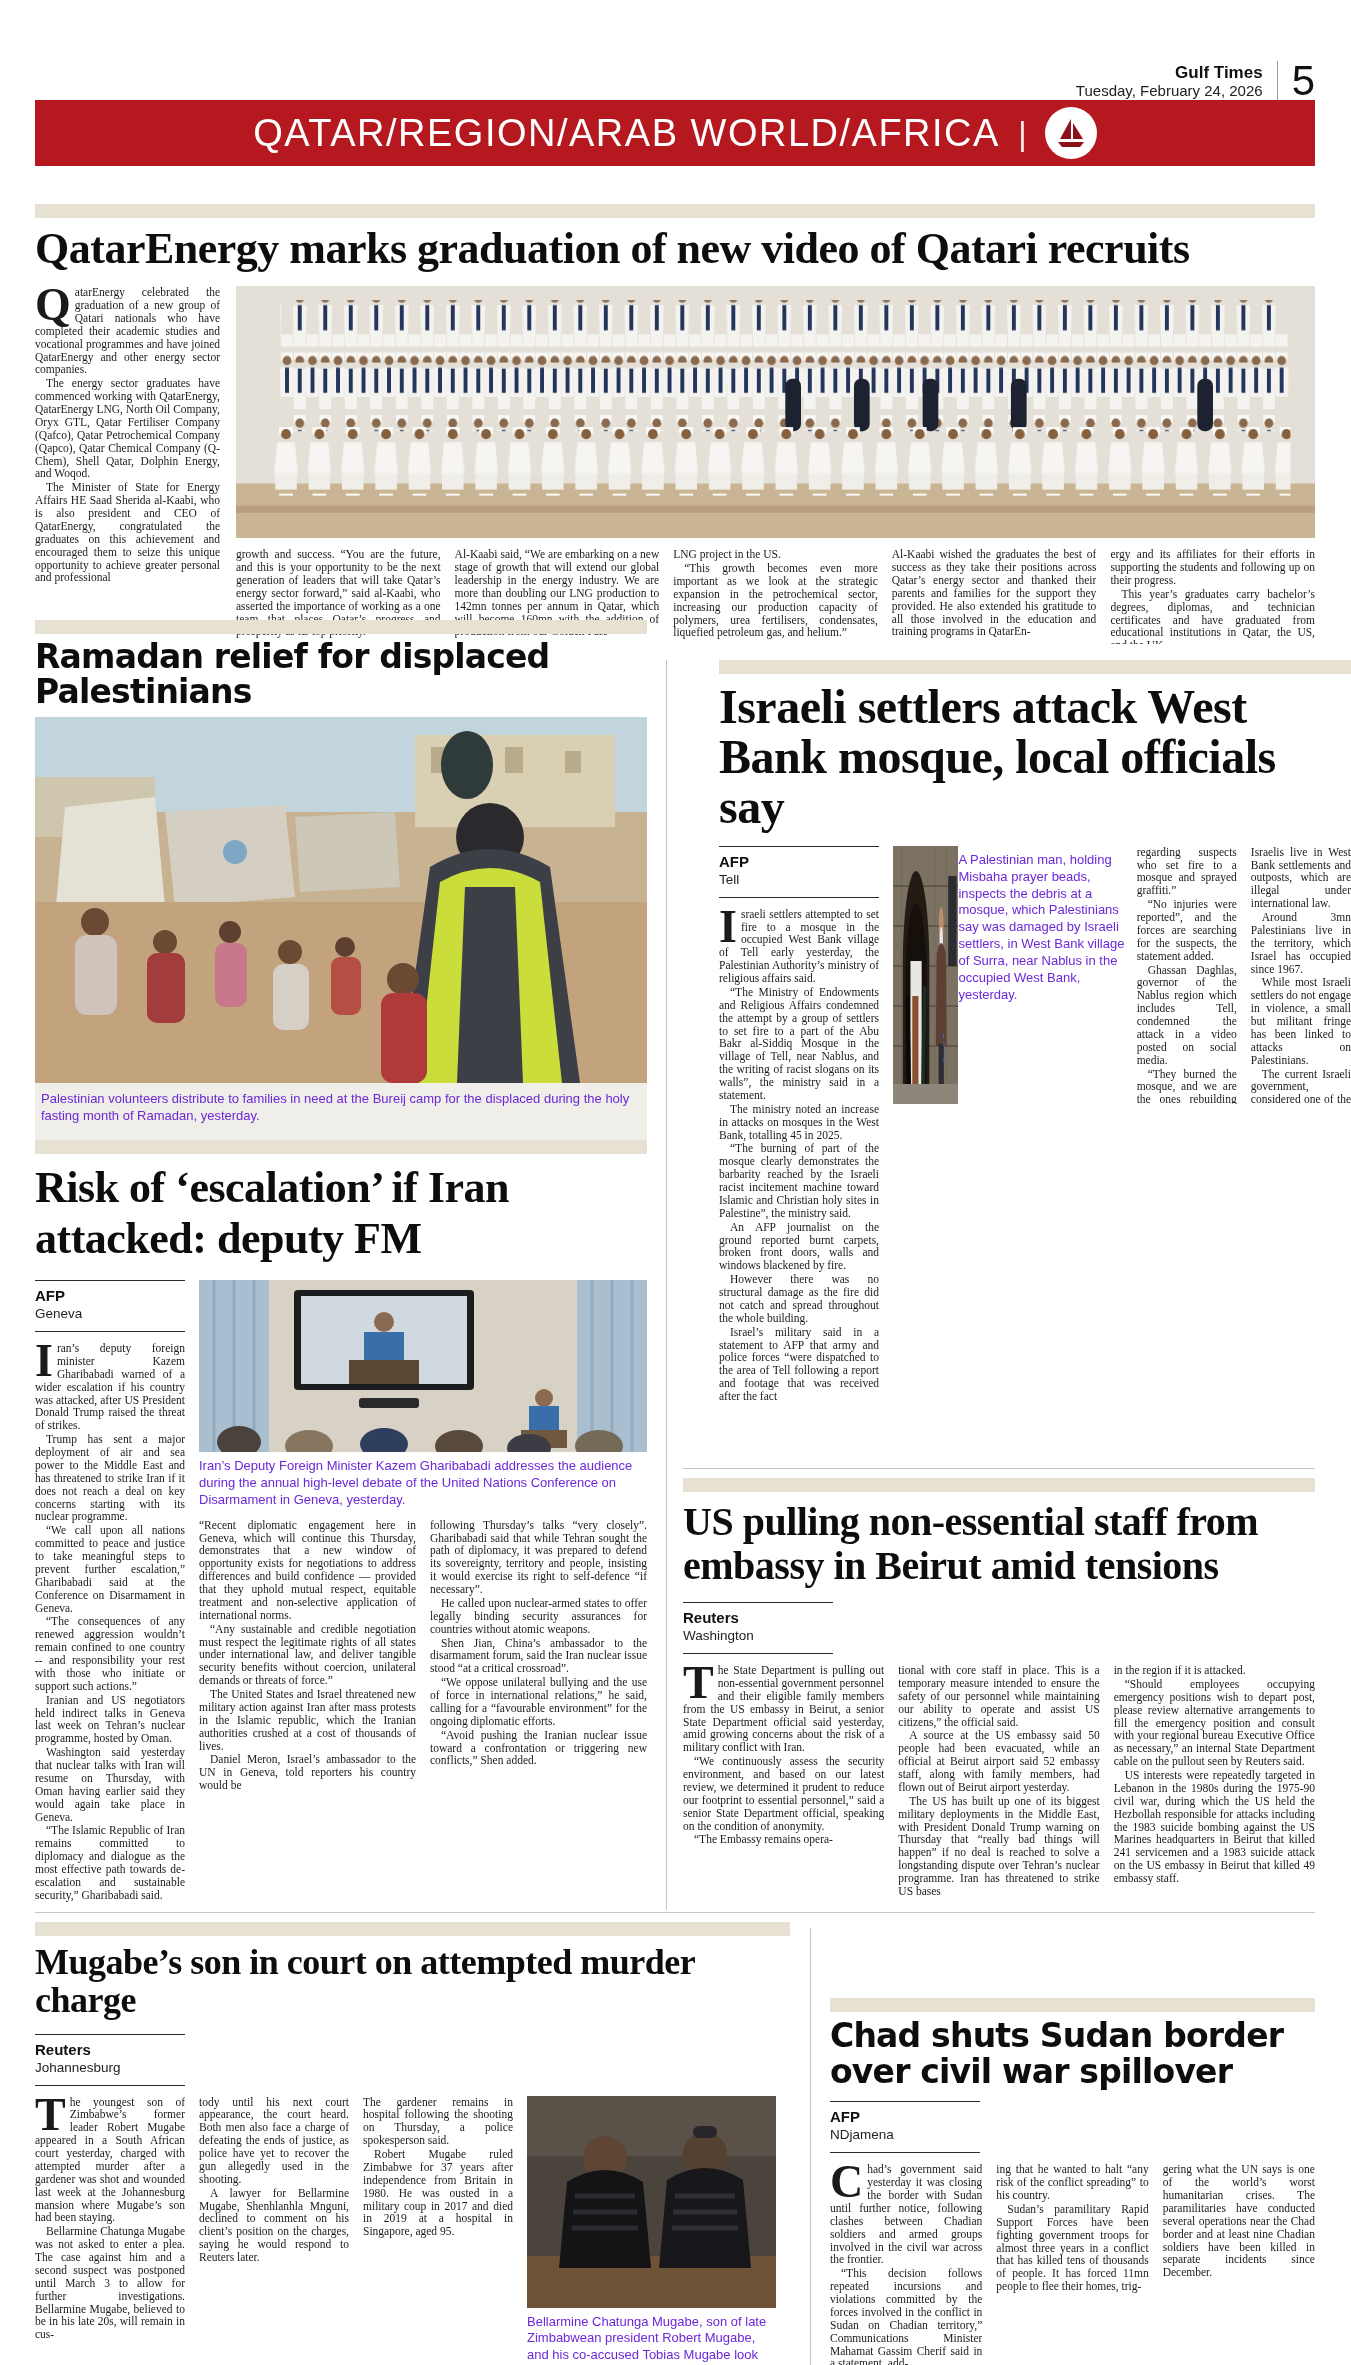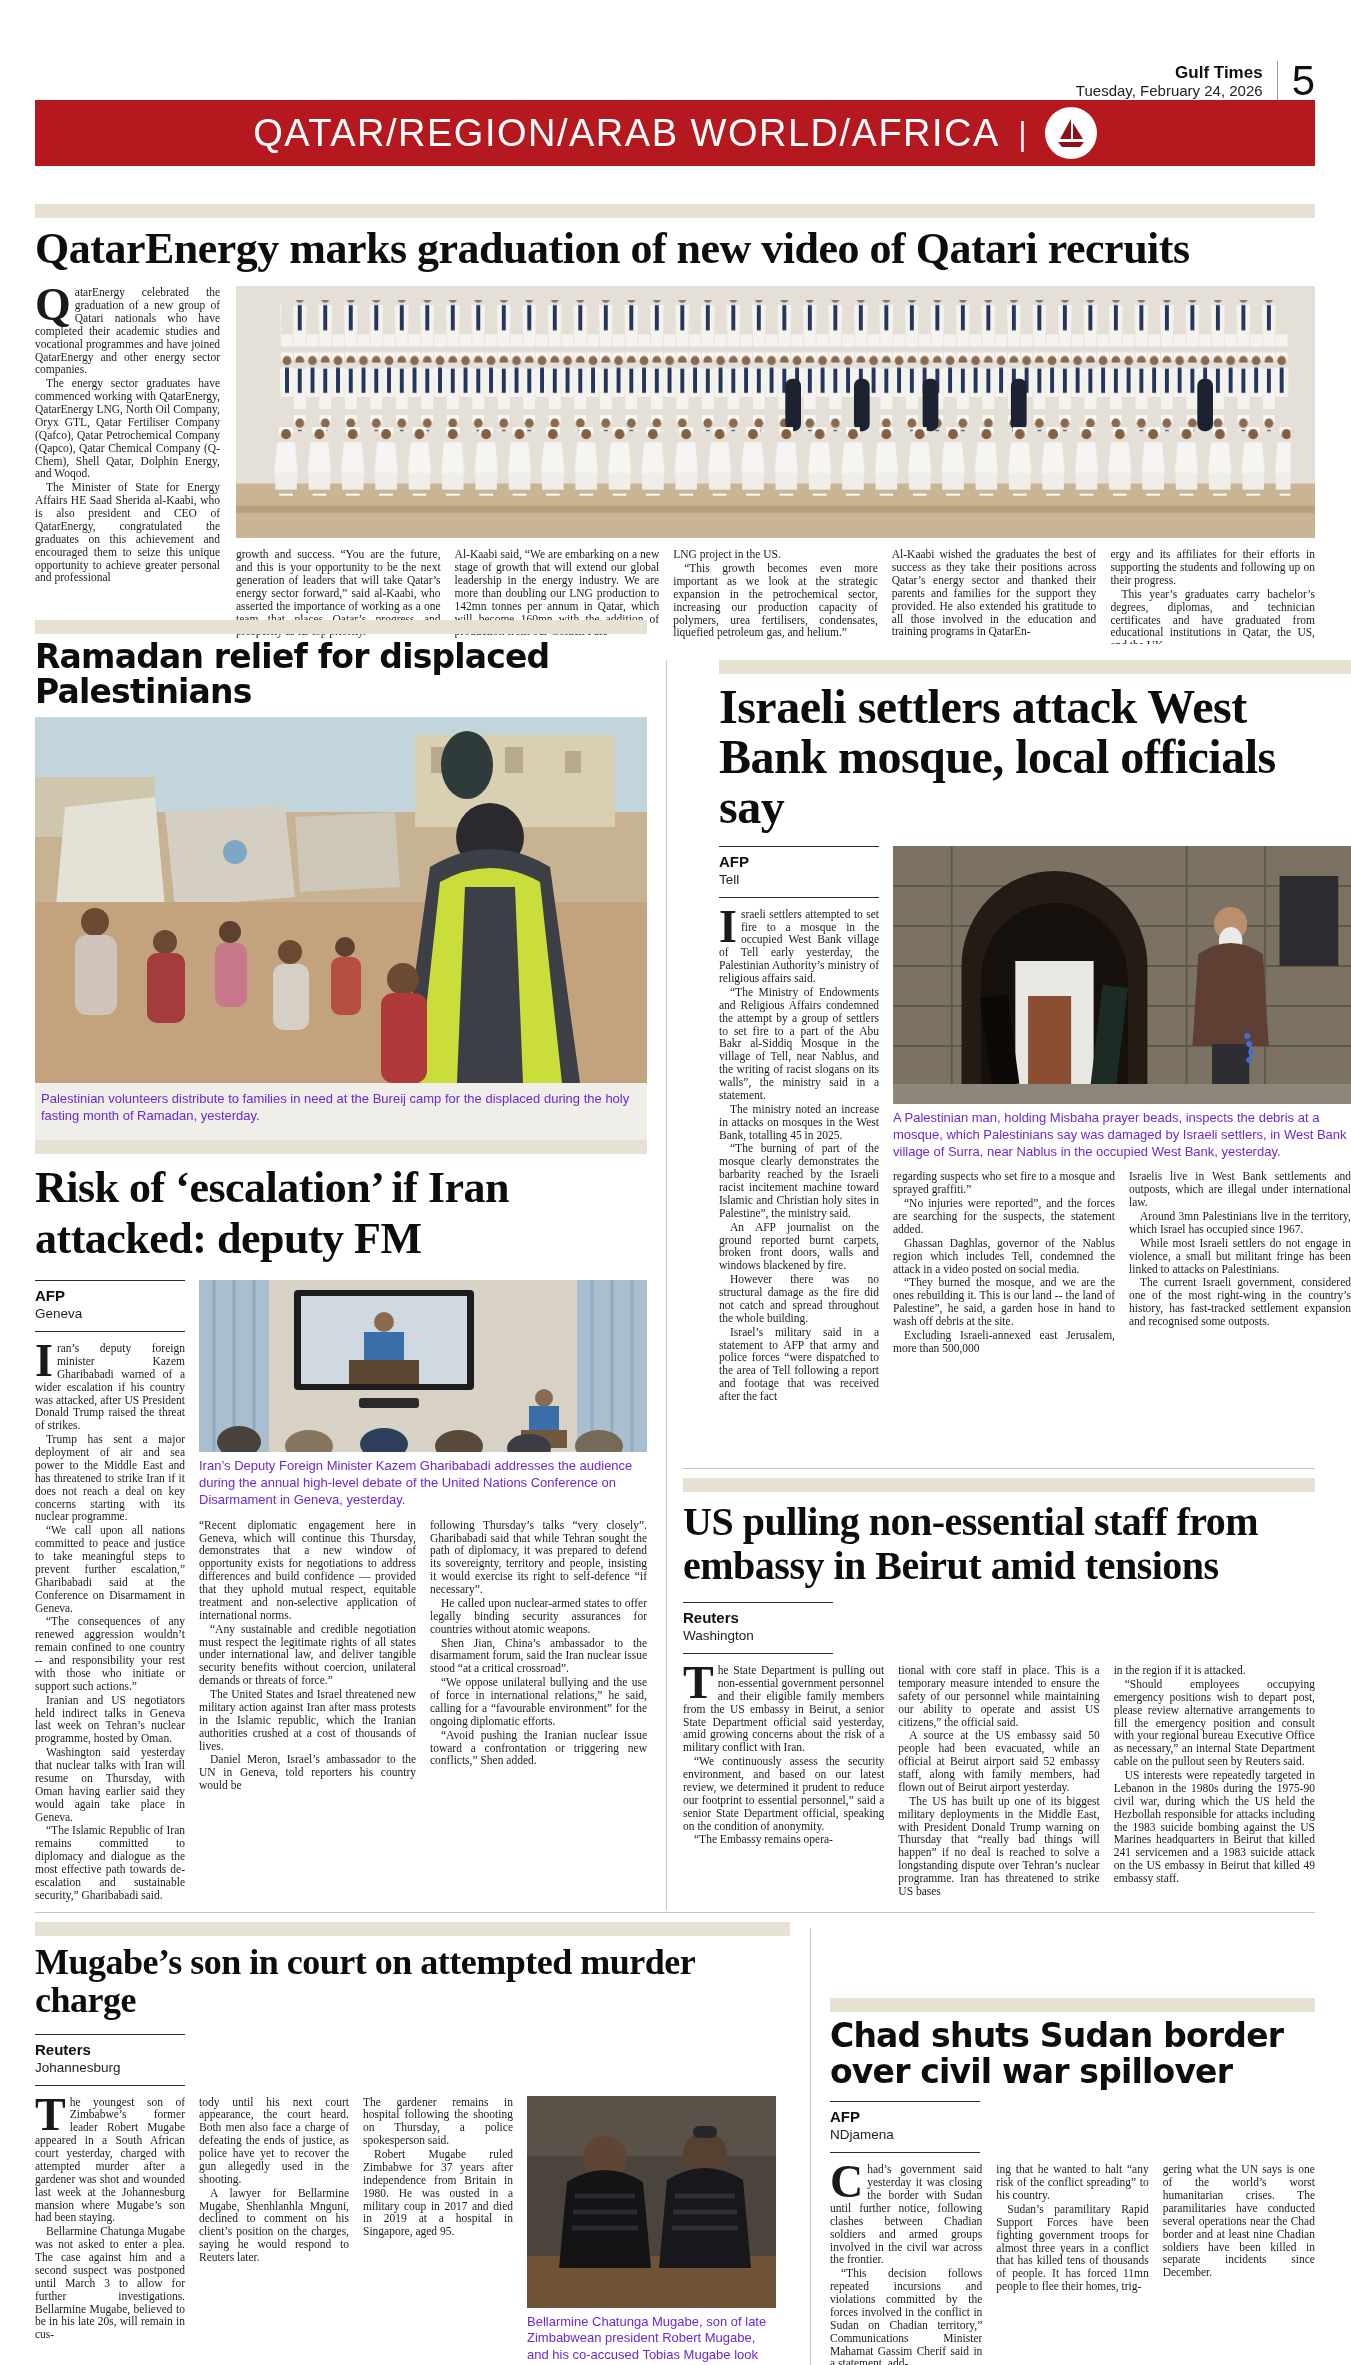--- a/index.html
+++ b/index.html
@@ -59,21 +59,21 @@
   .iran-photo{height:172px;}
   .iran-cap{padding:6px 0 10px 0;}
   .iran-cols{display:flex;gap:14px;}
   .iran-cols .bodycol{flex:1;height:400px;}
   
   .mosque{position:absolute;left:683px;top:660px;width:632px;margin-left:36px;}
   .mosque .headline{font-size:48px;line-height:1.04;margin:8px 0 14px 0;}
   .mosque-body{display:flex;gap:14px;}
   .mosque-col1{width:160px;}
   .mosque-col1 .bodycol{height:546px;}
-  .mosque-right{flex:1;display:flex;flex-direction:column;}
+  .mosque-right{flex:1;display:flex;flex-direction:row;}
   .mosque-photo{height:258px;}
   .mosque-cap{padding:6px 0 10px 0;}
   .mosque-cols{display:flex;gap:14px;}
   .mosque-cols .bodycol{flex:1;height:258px;}
   .beirut{position:absolute;left:683px;top:1478px;width:632px;}
   .beirut .headline{font-size:40px;line-height:1.1;margin:8px 0 14px 0;}
   .beirut-byline{width:150px;}
   .beirut-cols{display:flex;gap:14px;}
   .beirut-cols .bodycol{flex:1;height:296px;}
   

